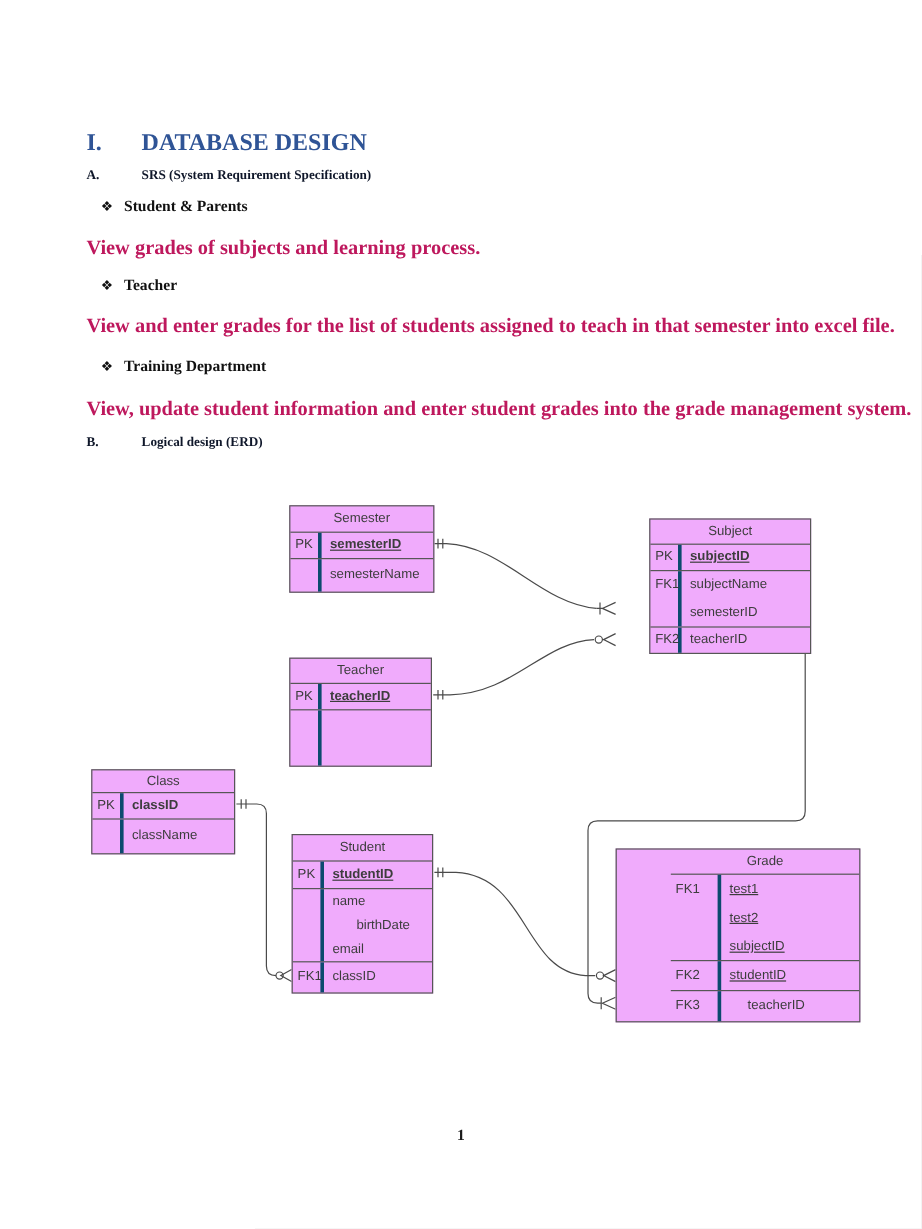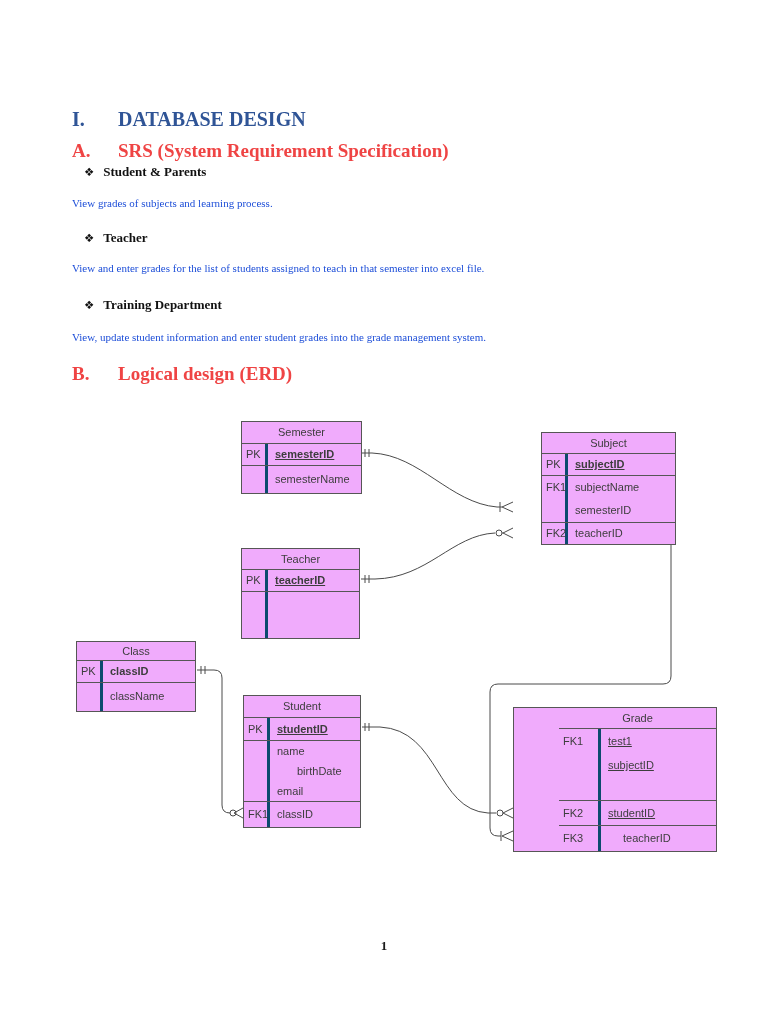--- a/index.html
+++ b/index.html
@@ -1,26 +1,26 @@
 <!DOCTYPE html>
 <html><head>
 <meta charset="utf-8">
 <style>
   html,body{margin:0;padding:0;background:#e8e8e8;}
   .page{position:relative;width:768px;height:1024px;background:#ffffff;margin:0 auto;overflow:hidden;
         font-family:"Liberation Serif",serif;color:#1a1a1a;}
   .abs{position:absolute;}
   
   .h1{font-size:20px;font-weight:bold;color:#2F5496;}
-  .h2{font-size:19px;font-weight:bold;color:#ef4444;}
+  .h2{font-size:11px;font-weight:bold;color:#0f172a;}
   .hnum{display:inline-block;width:46px;}
   
   .bullet{font-size:13px;font-weight:bold;color:#111;}
   .bullet .marker{font-family:"DejaVu Sans",sans-serif;font-size:11.5px;margin-right:9px;}
-  .para{font-size:11px;color:#1d4ed8;}
+  .para{font-size:17px;color:#be185d;font-weight:bold;}
   .pagenum{left:0;width:768px;text-align:center;font-size:13px;font-weight:bold;}
   
   .entity{position:absolute;background:#f0abfc;border:1px solid #565656;z-index:2;
           font-family:"Liberation Sans",sans-serif;font-size:11px;color:#3d3d3d;box-sizing:border-box;}
   .e-title{text-align:center;border-bottom:1px solid #565656;}
   .e-row{display:flex;border-bottom:1px solid #565656;box-sizing:border-box;}
   .e-row.last{border-bottom:none;}
   .e-key{border-right:3px solid #0c4a6e;padding-left:4px;box-sizing:border-box;flex:none;}
   .e-attr{padding-left:7px;flex:1;min-width:0;}
   .kw26{width:26px;} .kw42{width:42px;}
@@ -188,20 +188,21 @@
   <div class="entity" style="left:513px;top:707px;width:204px;padding-left:45px;">
     <div class="e-title" style="height:20px;line-height:20px;">Grade</div>
     <div class="e-row" style="height:72px;">
       <div class="e-key kw42">
         <div style="line-height:24px;"></div>
         <div style="line-height:24px;"></div>
         <div style="line-height:24px;">FK1</div>
       </div>
       <div class="e-attr">
         <div class="ul" style="line-height:24px;">test1</div>
+        <div class="ul" style="line-height:24px;">test2</div>
         <div class="ul" style="line-height:24px;">subjectID</div>
       </div>
     </div>
     <div class="e-row" style="height:25px;line-height:24px;">
       <div class="e-key kw42">FK2</div>
       <div class="e-attr ul">studentID</div>
     </div>
     <div class="e-row last" style="height:25px;line-height:24px;gap:15px;">
       <div class="e-key kw42">FK3</div>
       <div class="e-attr">teacherID</div>

